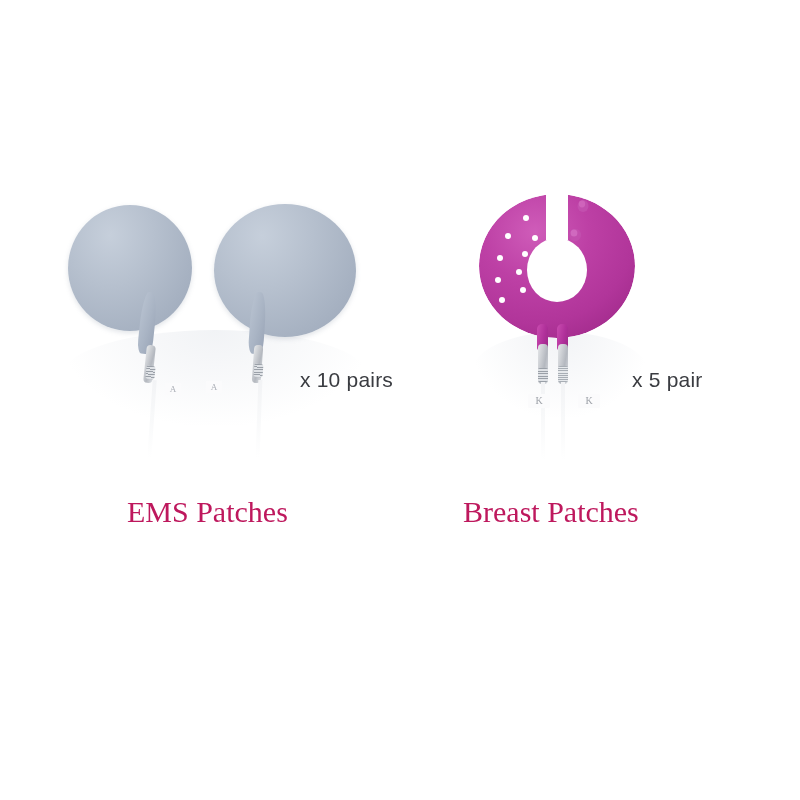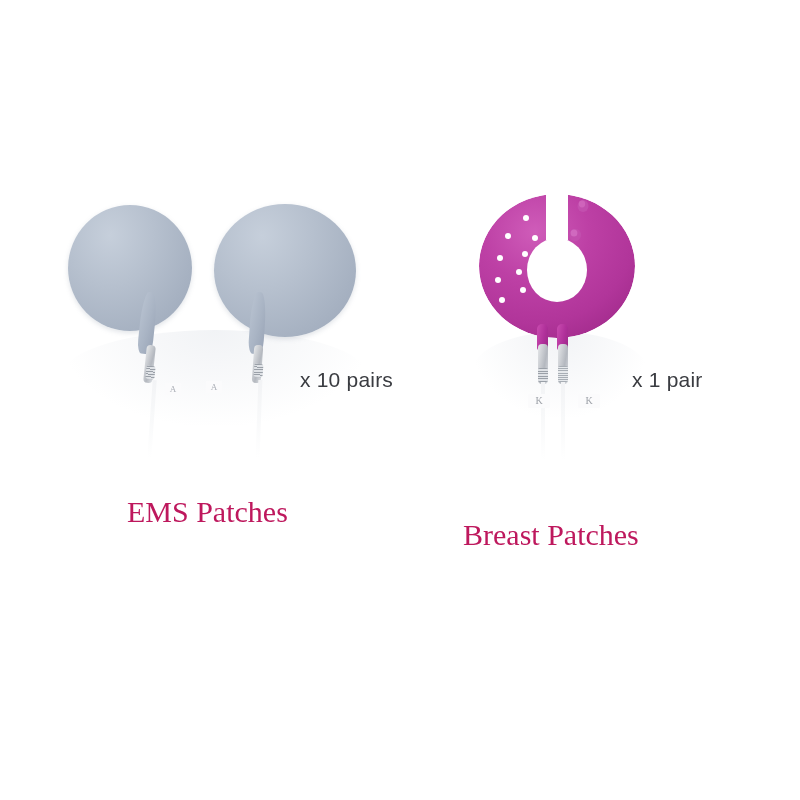--- a/index.html
+++ b/index.html
@@ -133,21 +133,21 @@
 
   
   .caption {
     position: absolute;
     color: #be185d;
     font-family: Liberation Serif, serif;
     font-size: 30px;
     white-space: nowrap;
   }
   .caption.ems  { left: 127px; top: 495px; }
-  .caption.pink { left: 463px; top: 518px; text-align: right; }
+  .caption.pink { left: 463px; top: 495px; text-align: right; }
 
   
   .reflection {
     position: absolute;
     border-radius: 50%;
     background: radial-gradient(ellipse at 50% 0%, rgba(170,180,196,0.16) 0%, rgba(255,255,255,0) 72%);
     pointer-events: none;
   }
   .reflection.ems  { left: 60px;  top: 330px; width: 310px; height: 96px; }
   .reflection.pink { left: 470px; top: 332px; width: 180px; height: 86px; }
@@ -233,19 +233,19 @@
     <div class="plug k1"></div>
     <div class="plug k2"></div>
     <div class="plug-rings k1"></div>
     <div class="plug-rings k2"></div>
     <div class="wire k1"></div>
     <div class="wire k2"></div>
 
     <div class="cable-tag k1">K</div>
     <div class="cable-tag k2">K</div>
 
-    <div class="qty pink">x 1 pair</div>
+    <div class="qty pink">x 5 pair</div>
   </div>
 
   <div class="caption ems">EMS Patches</div>
   <div class="caption pink">Breast Patches</div>
 
 </div>
 
 </body></html>

